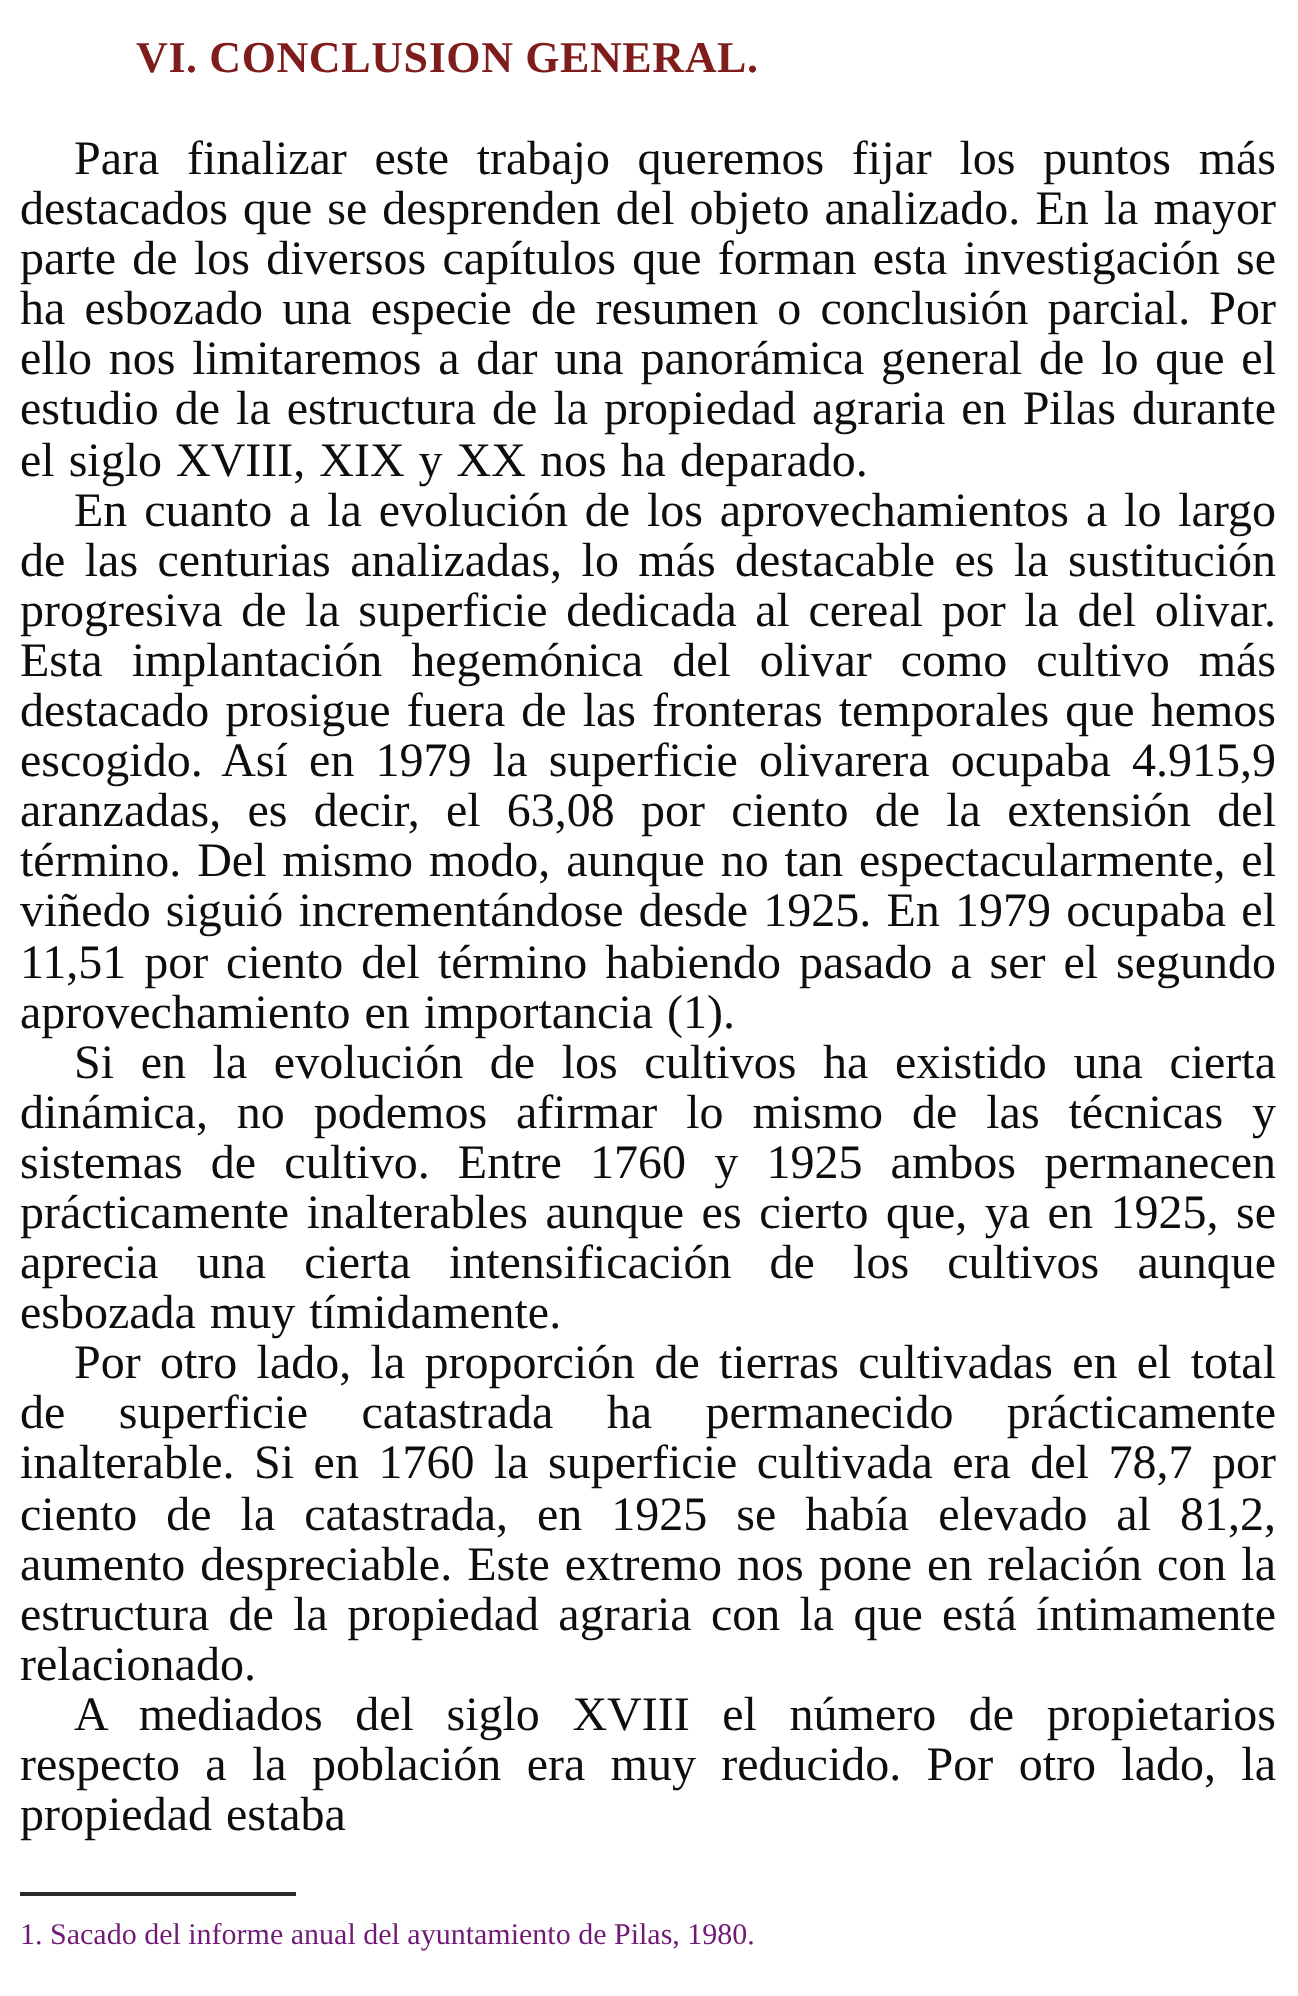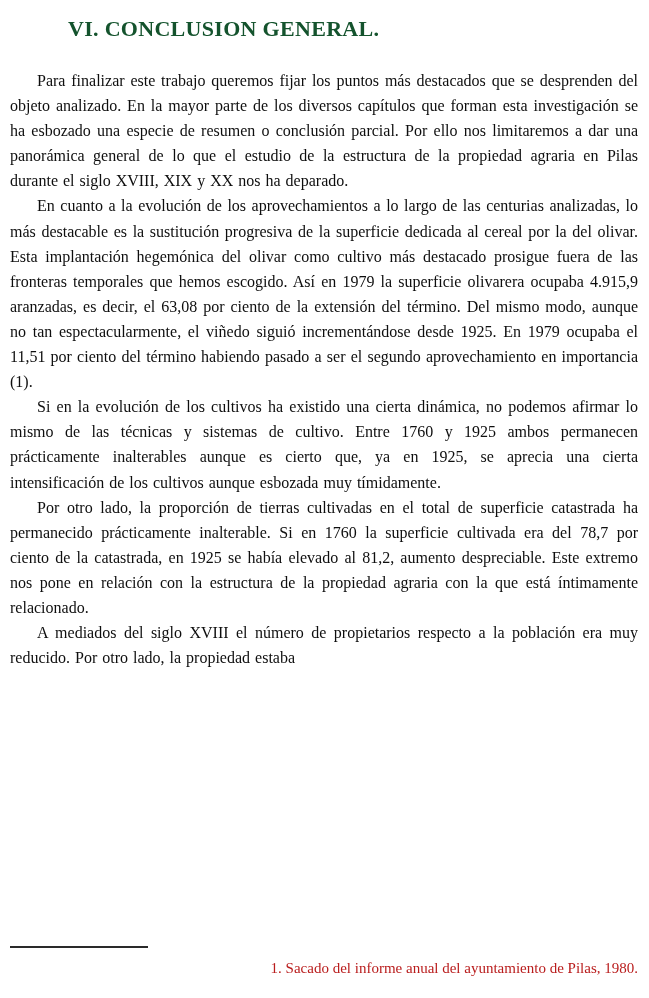--- a/index.html
+++ b/index.html
@@ -17,25 +17,25 @@
     box-sizing: border-box;
     padding: 16px 11px 0 10px;
     overflow: hidden;
   }
   .section-title {
     margin: 0 0 27px 58px;
     font-size: 22px;
     line-height: 25px;
     font-weight: bold;
     letter-spacing: 0.3px;
-    color: #14532d;
+    color: #7f1d1d;
   }
   .body-text p {
     margin: 0;
-    font-size: 16px;
+    font-size: 24px;
     line-height: 25.1px;
     text-align: justify;
     text-indent: 27px;
     word-spacing: 1px;
     color: #0e0e0e;
   }
   .footnote {
     position: absolute;
     left: 10px;
     right: 11px;
@@ -44,22 +44,22 @@
   .footnote-rule {
     width: 138px;
     height: 0;
     border-top: 2px solid #2a2a2a;
     margin: 0;
   }
   .footnote-text {
     margin: 11px 0 0 0;
     font-size: 15px;
     line-height: 19px;
-    color: #b91c1c;
-    text-align: right;
+    color: #701a75;
+    text-align: left;
   }
 </style>
 </head>
 <body>
 
 <div class="page">
 
   <h1 class="section-title">VI. CONCLUSION GENERAL.</h1>
 
   <div class="body-text">

